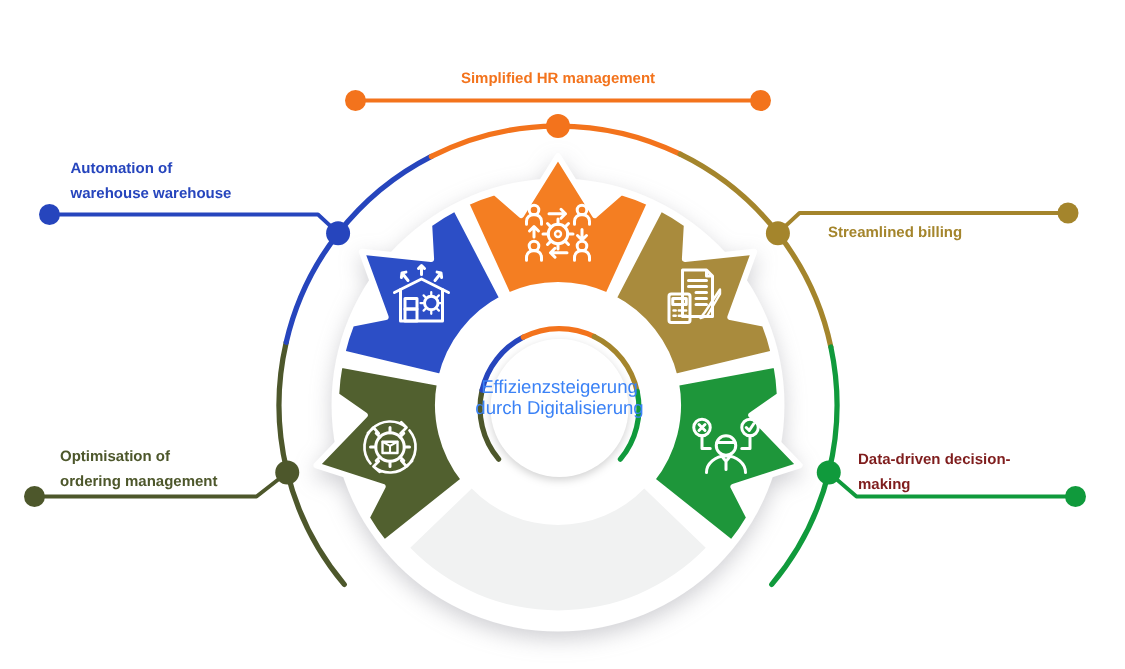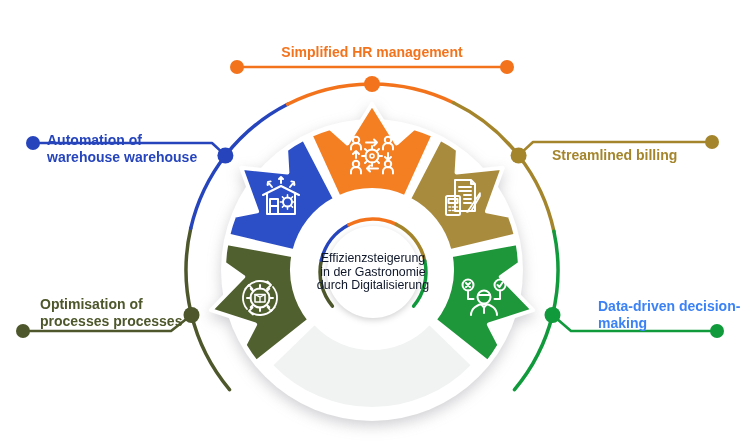--- a/index.html
+++ b/index.html
@@ -2,24 +2,24 @@
 <html><head>
 <meta charset="utf-8">
 <style>
   html,body{margin:0;padding:0;background:#fff;}
   body{width:750px;height:446px;overflow:hidden;font-family:"Liberation Sans",sans-serif;}
   .stage{position:relative;width:750px;height:446px;background:#fff;}
   svg{position:absolute;left:0;top:0;}
   #layer-wheel{filter:drop-shadow(0 5px 7px rgba(110,110,120,.32));}
   #medallion-inner{filter:drop-shadow(0 2px 3px rgba(0,0,0,.18));}
   .icon{stroke:#fff;stroke-width:2;fill:none;stroke-linecap:round;stroke-linejoin:round;}
-  .callout-label{position:absolute;font-size:14px;font-weight:600;line-height:17px;white-space:nowrap;}
+  .callout-label{position:absolute;font-size:10px;font-weight:600;line-height:17px;white-space:nowrap;}
   .callout-label span{display:block;}
   #hr-label{left:232px;top:44px;width:280px;text-align:center;}
-  #warehouse-label{left:47px;top:104px;margin-top:28px;}
+  #warehouse-label{left:47px;top:104px;}
   #billing-label{left:552px;top:109px;margin-top:38px;}
   #ordering-label{left:40px;top:296px;}
   #decision-label{left:572px;top:298px;}
   #center-text{position:absolute;left:300px;top:252px;width:146px;text-align:center;
     font-size:12.4px;line-height:13.6px;font-weight:400;}
   #center-text span{display:block;}
 </style>
 </head>
 <body>
 
@@ -153,27 +153,26 @@
     <span>Automation of</span>
     <span>warehouse warehouse</span>
   </div>
 
   <div id="billing-label" class="callout-label" style="color: rgb(164, 133, 44);">
     <span>Streamlined billing</span>
   </div>
 
   <div id="ordering-label" class="callout-label" style="color: rgb(77, 87, 43);">
     <span>Optimisation of</span>
-    <span>processes processes</span>
+    <span>ordering management</span>
   </div>
 
-  <div id="decision-label" class="callout-label" style="color: #3b82f6; margin-left: 26px;">
+  <div id="decision-label" class="callout-label" style="color: #7f1d1d;">
     <span>Data-driven decision-</span>
     <span>making</span>
   </div>
 
-  <div id="center-text" style="color: #0f172a;">
+  <div id="center-text" style="color: #3b82f6;">
     <span>Effizienzsteigerung</span>
-    <span>in der Gastronomie</span>
     <span>durch Digitalisierung</span>
   </div>
 
 </div>
 
 </body></html>

